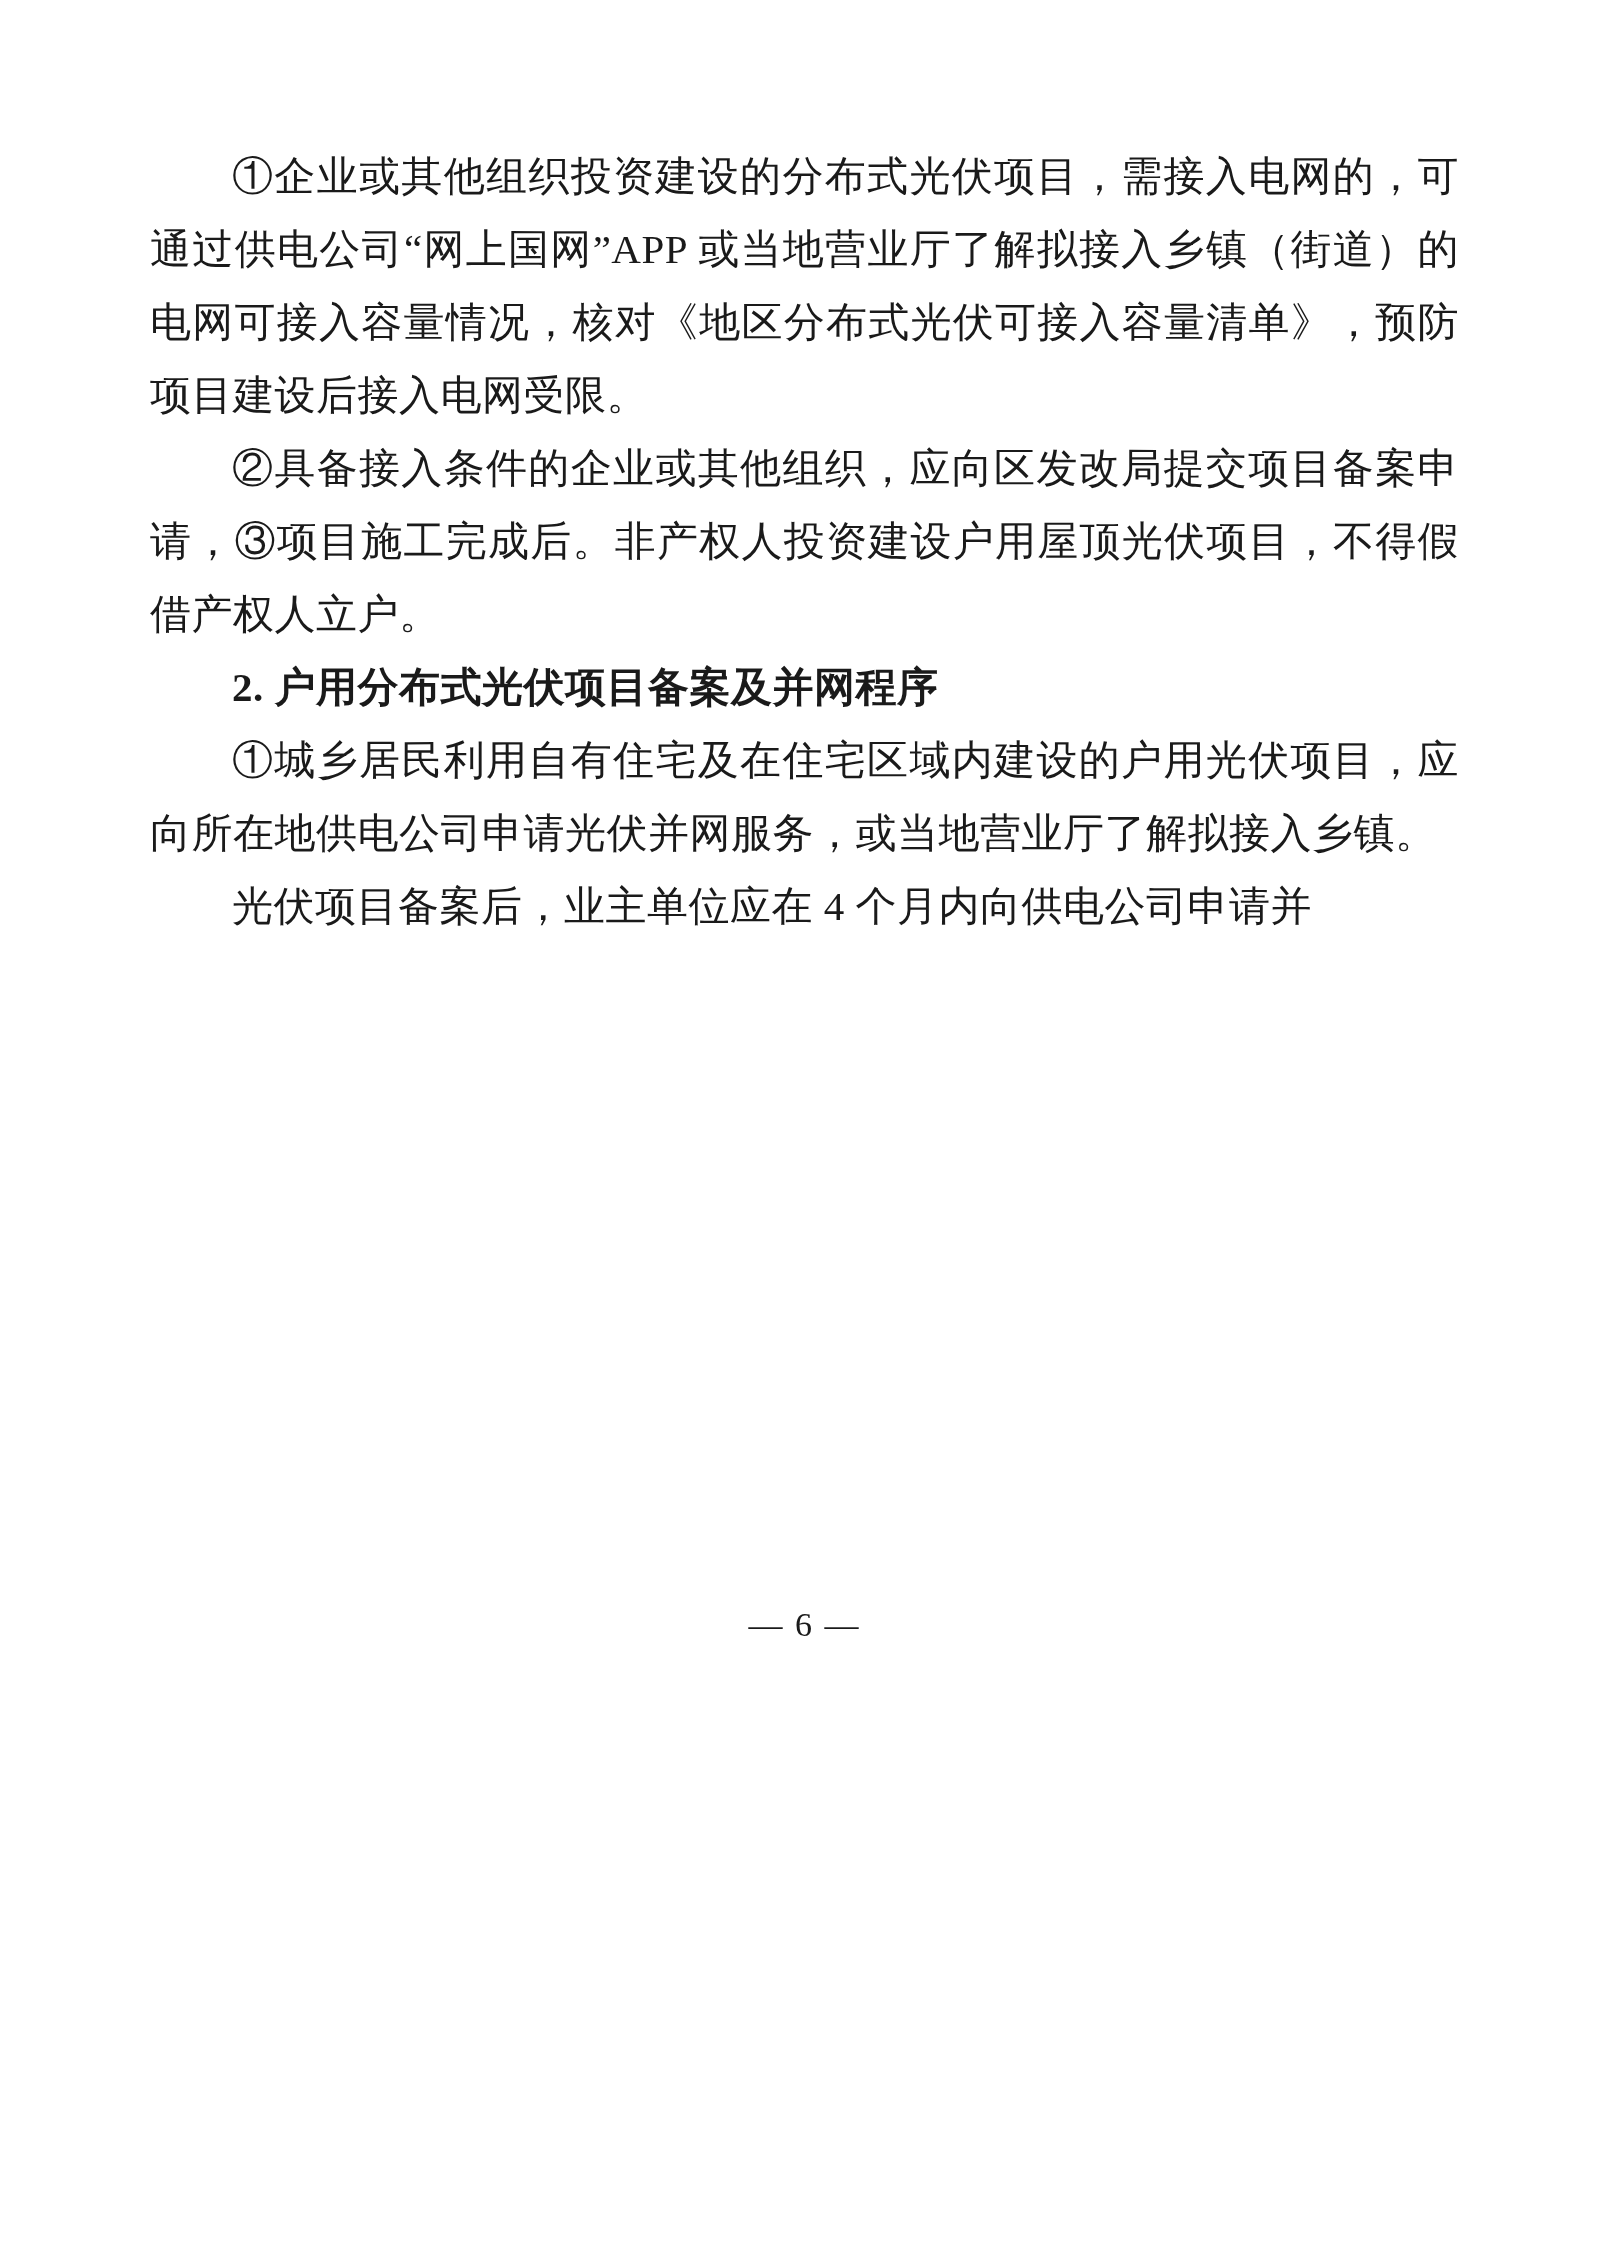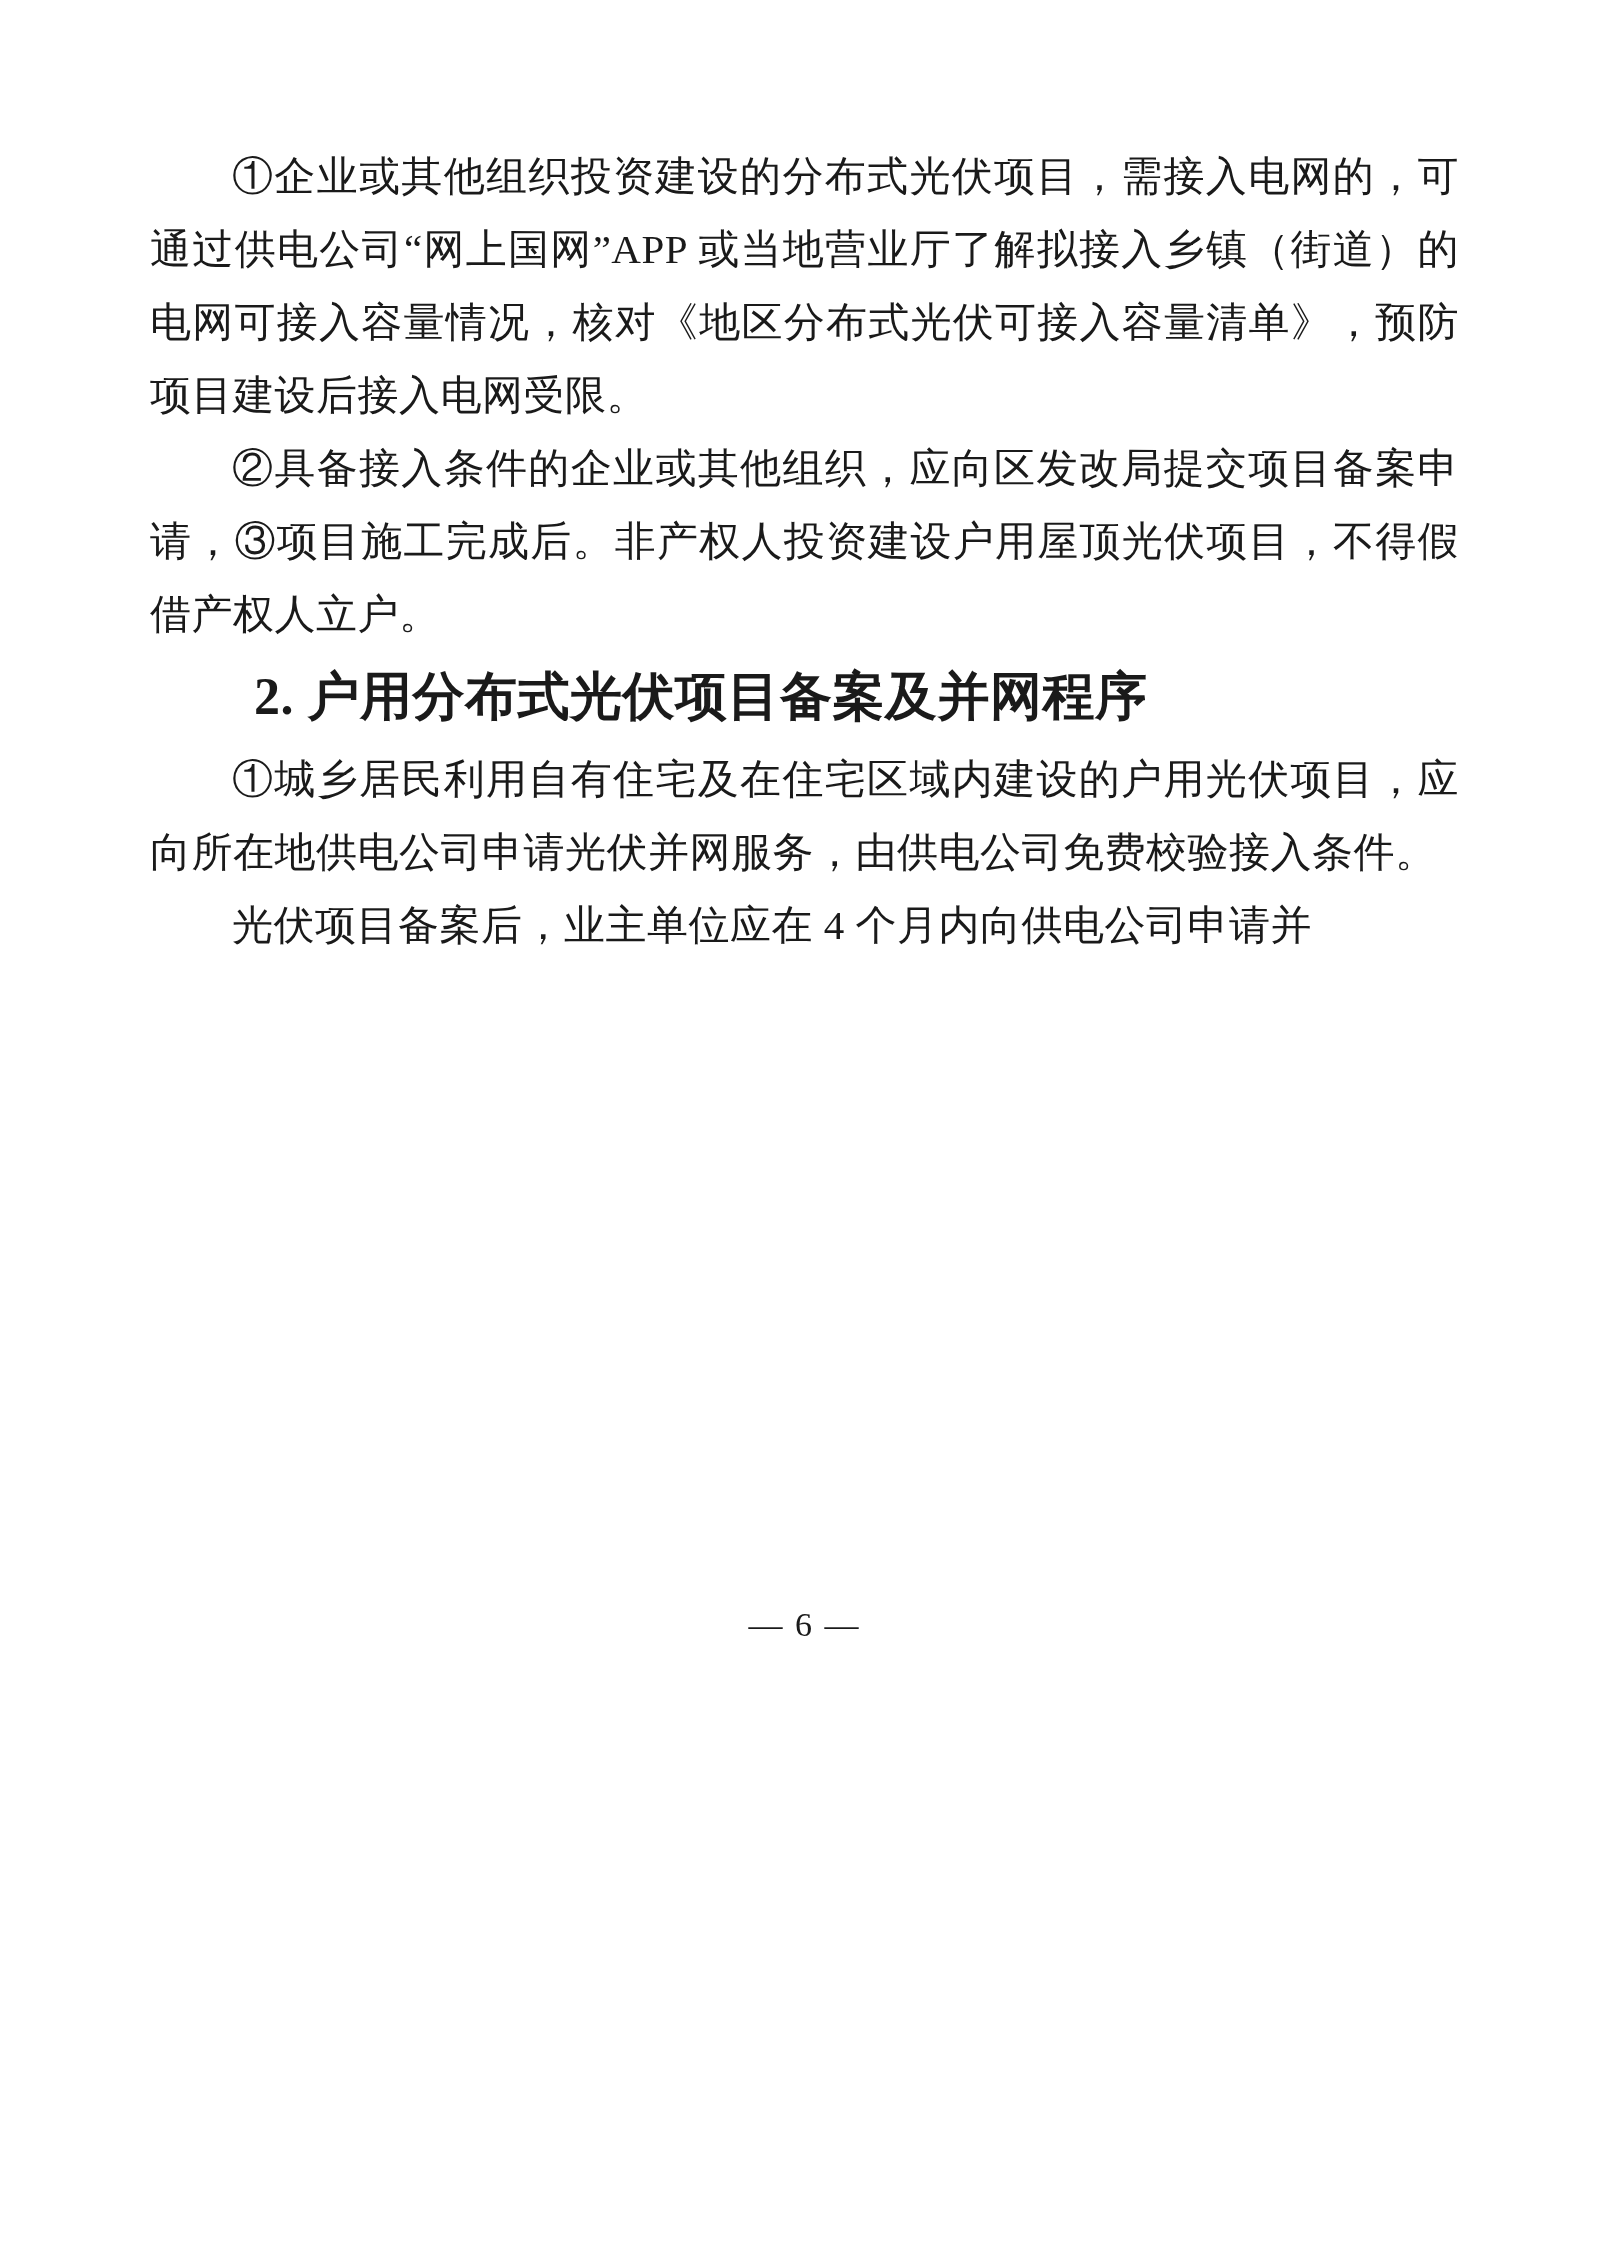--- a/index.html
+++ b/index.html
@@ -37,21 +37,21 @@
     text-align: justify;
     text-justify: inter-ideograph;
   }
   .para + .para {
     margin-top: 0;
   }
   .heading {
     margin: 0;
     text-indent: 2em;
     font-weight: bold;
-    font-size: 52px;
+    font-size: 41px;
     line-height: 1.78;
     letter-spacing: 0.5px;
   }
   .footer {
     position: absolute;
     left: 0;
     right: 0;
     bottom: 96px;
     text-align: center;
     font-size: 34px;
@@ -66,21 +66,21 @@
   <div class="body-text">
 
     <p class="para">①企业或其他组织投资建设的分布式光伏项目，需接入电网的，可通过供电公司“网上国网”APP 或当地营业厅了解拟接入乡镇（街道）的电网可接入容量情况，核对《地区分布式光伏可接入容量清单》，预防项目建设后接入电网受限。</p>
 
     <p class="para">②具备接入条件的企业或其他组织，应向区发改局提交项目备案申请，③项目施工完成后。非产权人投资建设户用屋顶光伏项目，不得假借产权人立户。</p>
 
 
 
     <p class="heading">2. 户用分布式光伏项目备案及并网程序</p>
 
-    <p class="para">①城乡居民利用自有住宅及在住宅区域内建设的户用光伏项目，应向所在地供电公司申请光伏并网服务，由供电公司免费校验接入条件。</p>
+    <p class="para">①城乡居民利用自有住宅及在住宅区域内建设的户用光伏项目，应向所在地供电公司申请光伏并网服务，或当地营业厅了解拟接入乡镇。</p>
 
 
 
     <p class="para">光伏项目备案后，业主单位应在 4 个月内向供电公司申请并</p>
 
   </div>
 
   <div class="footer">— 6 —</div>
 </div>
 

